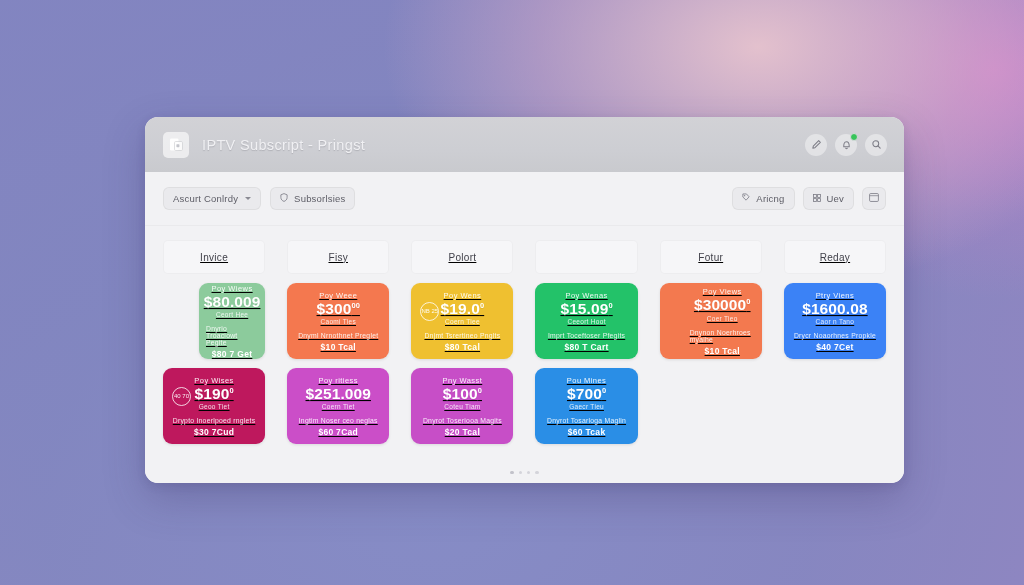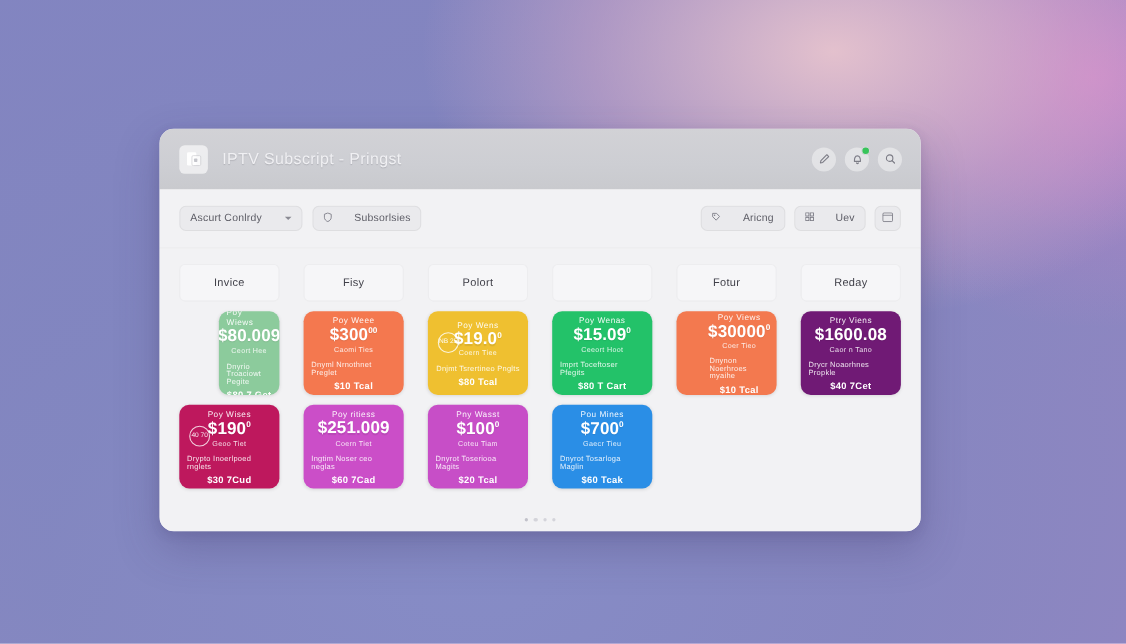--- a/index.html
+++ b/index.html
@@ -14,21 +14,21 @@
       radial-gradient(ellipse 360px 300px at 97% 12%, rgba(212,130,205,0.85) 0%, rgba(196,130,200,0.25) 48%, rgba(150,145,205,0) 76%),
       radial-gradient(ellipse 700px 520px at 42% 86%, rgba(134,140,198,1) 0%, rgba(128,134,192,0.9) 55%, rgba(130,132,192,0.8) 100%),
       linear-gradient(152deg, #8289c2 0%, #8a86bf 28%, #a693c4 54%, #c08cc4 78%, #c98cc6 100%);
   }
 
   
   .window {
     position: absolute;
     left: 145px;
     top: 117px;
-    width: 692px;
+    width: 759px;
     height: 366px;
     background: #f1f1f3;
     border-radius: 13px;
     box-shadow: 0 16px 40px rgba(60,50,100,0.28), 0 3px 10px rgba(60,50,100,0.14);
     overflow: hidden;
   }
 
   
   .titlebar {
     height: 55px;
@@ -89,21 +89,21 @@
   }
   .tb-left { display: flex; gap: 9px; }
   .tb-right { margin-left: auto; display: flex; gap: 8px; }
   .tb-btn {
     height: 23px;
     border-radius: 6px;
     background: #eaeaed;
     border: 1px solid rgba(0,0,0,0.05);
     display: flex;
     align-items: center;
-    gap: 20px;
+    gap: 6px;
     padding: 0 9px;
     font-size: 9.5px;
     color: #5d5d66;
     letter-spacing: .2px;
     cursor: pointer;
     filter: blur(.18px);
     white-space: nowrap;
   }
   .tb-btn.square { padding: 0 6px; }
   .caret {
@@ -118,20 +118,21 @@
   .content {
     padding: 14px 18px 0 18px;
     background: #f2f2f4;
     height: calc(100% - 55px - 54px);
     position: relative;
   }
   .col-headers, .card-row {
     display: grid;
     grid-template-columns: repeat(6, 1fr);
     gap: 22px;
+    text-decoration: underline;
   }
   .col-head {
     height: 34px;
     background: #f6f6f8;
     border: 1px solid rgba(0,0,0,0.035);
     border-radius: 5px;
     display: flex;
     align-items: center;
     justify-content: center;
     font-size: 10px;
@@ -354,21 +355,21 @@
             <div class="c-desc">Imprt Toceftoser Pfegits</div>
             <div class="c-total">$80 T Cart</div>
           </div>
           <div class="card" style="background: rgb(243, 121, 79); padding-left: 30px;">
             <div class="c-label">Poy Views</div>
             <div class="c-price"><span>$30000</span><sup>0</sup></div>
             <div class="c-sub">Coer Tieo</div>
             <div class="c-desc">Dnynon Noerhroes myaihe</div>
             <div class="c-total">$10 Tcal</div>
           </div>
-          <div class="card" style="background: #701a75;">
+          <div class="card" style="background: #3b82f6;">
             <div class="c-label">Ptry Viens</div>
             <div class="c-price"><span>$1600.08</span></div>
             <div class="c-sub">Caor n Tano</div>
             <div class="c-desc">Drycr Noaorhnes Propkle</div>
             <div class="c-total">$40 7Cet</div>
           </div>
         </div>
         <div class="card-row">
           <div class="card" style="background: #be185d;">
             <div class="card-badge">40 70</div>

